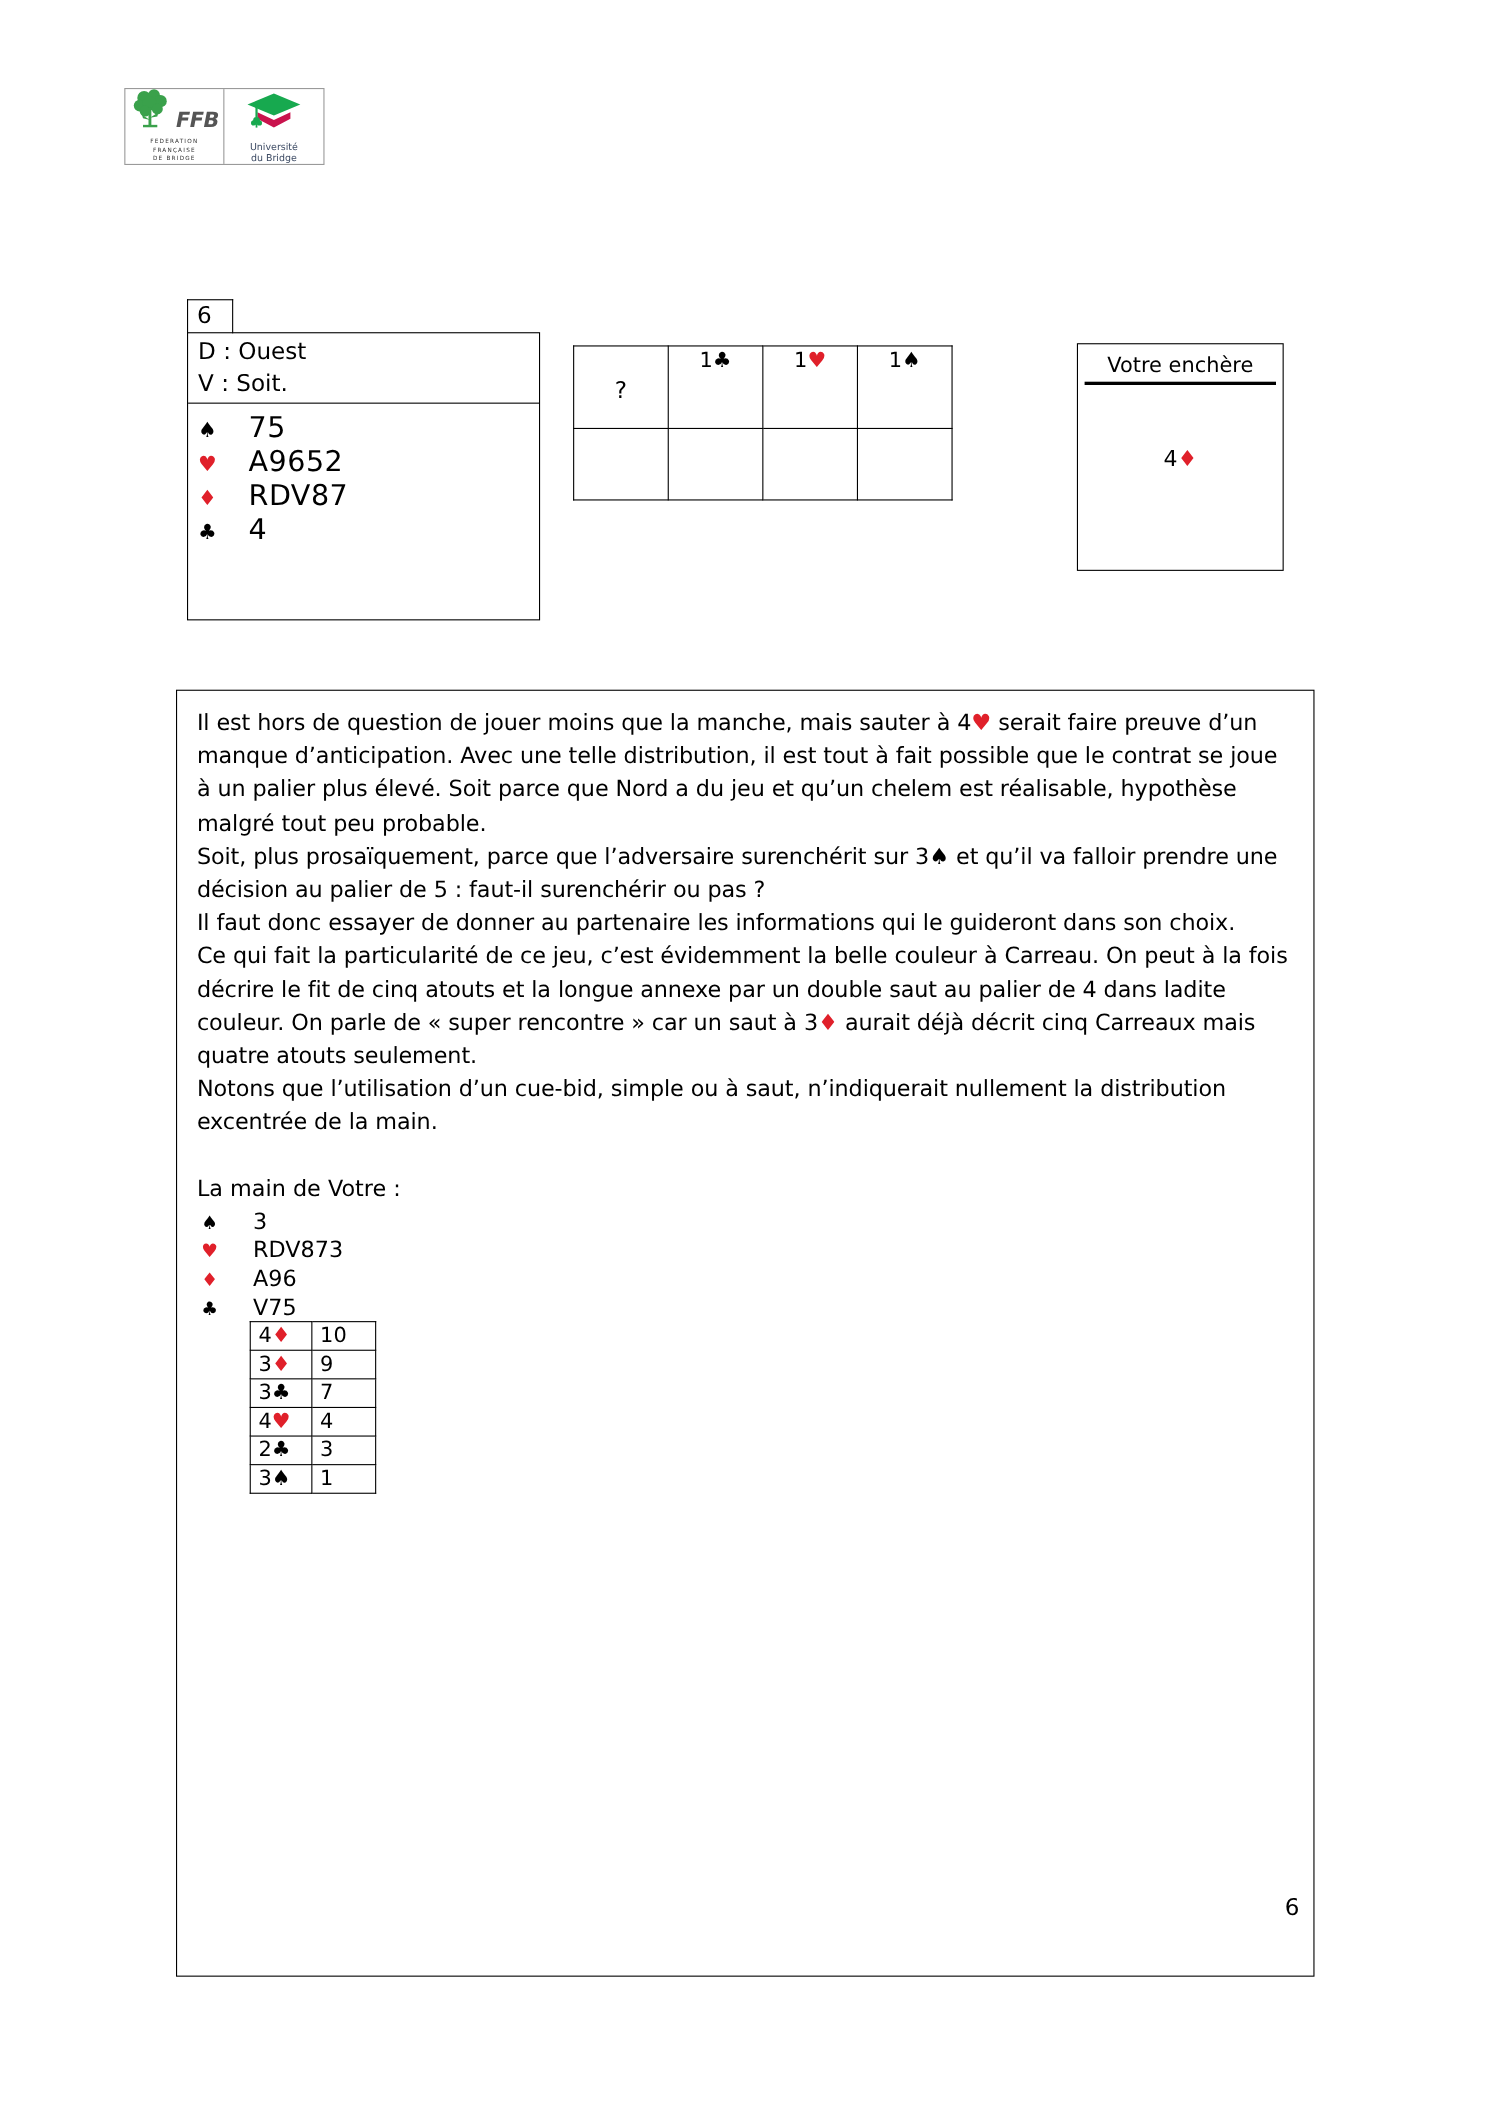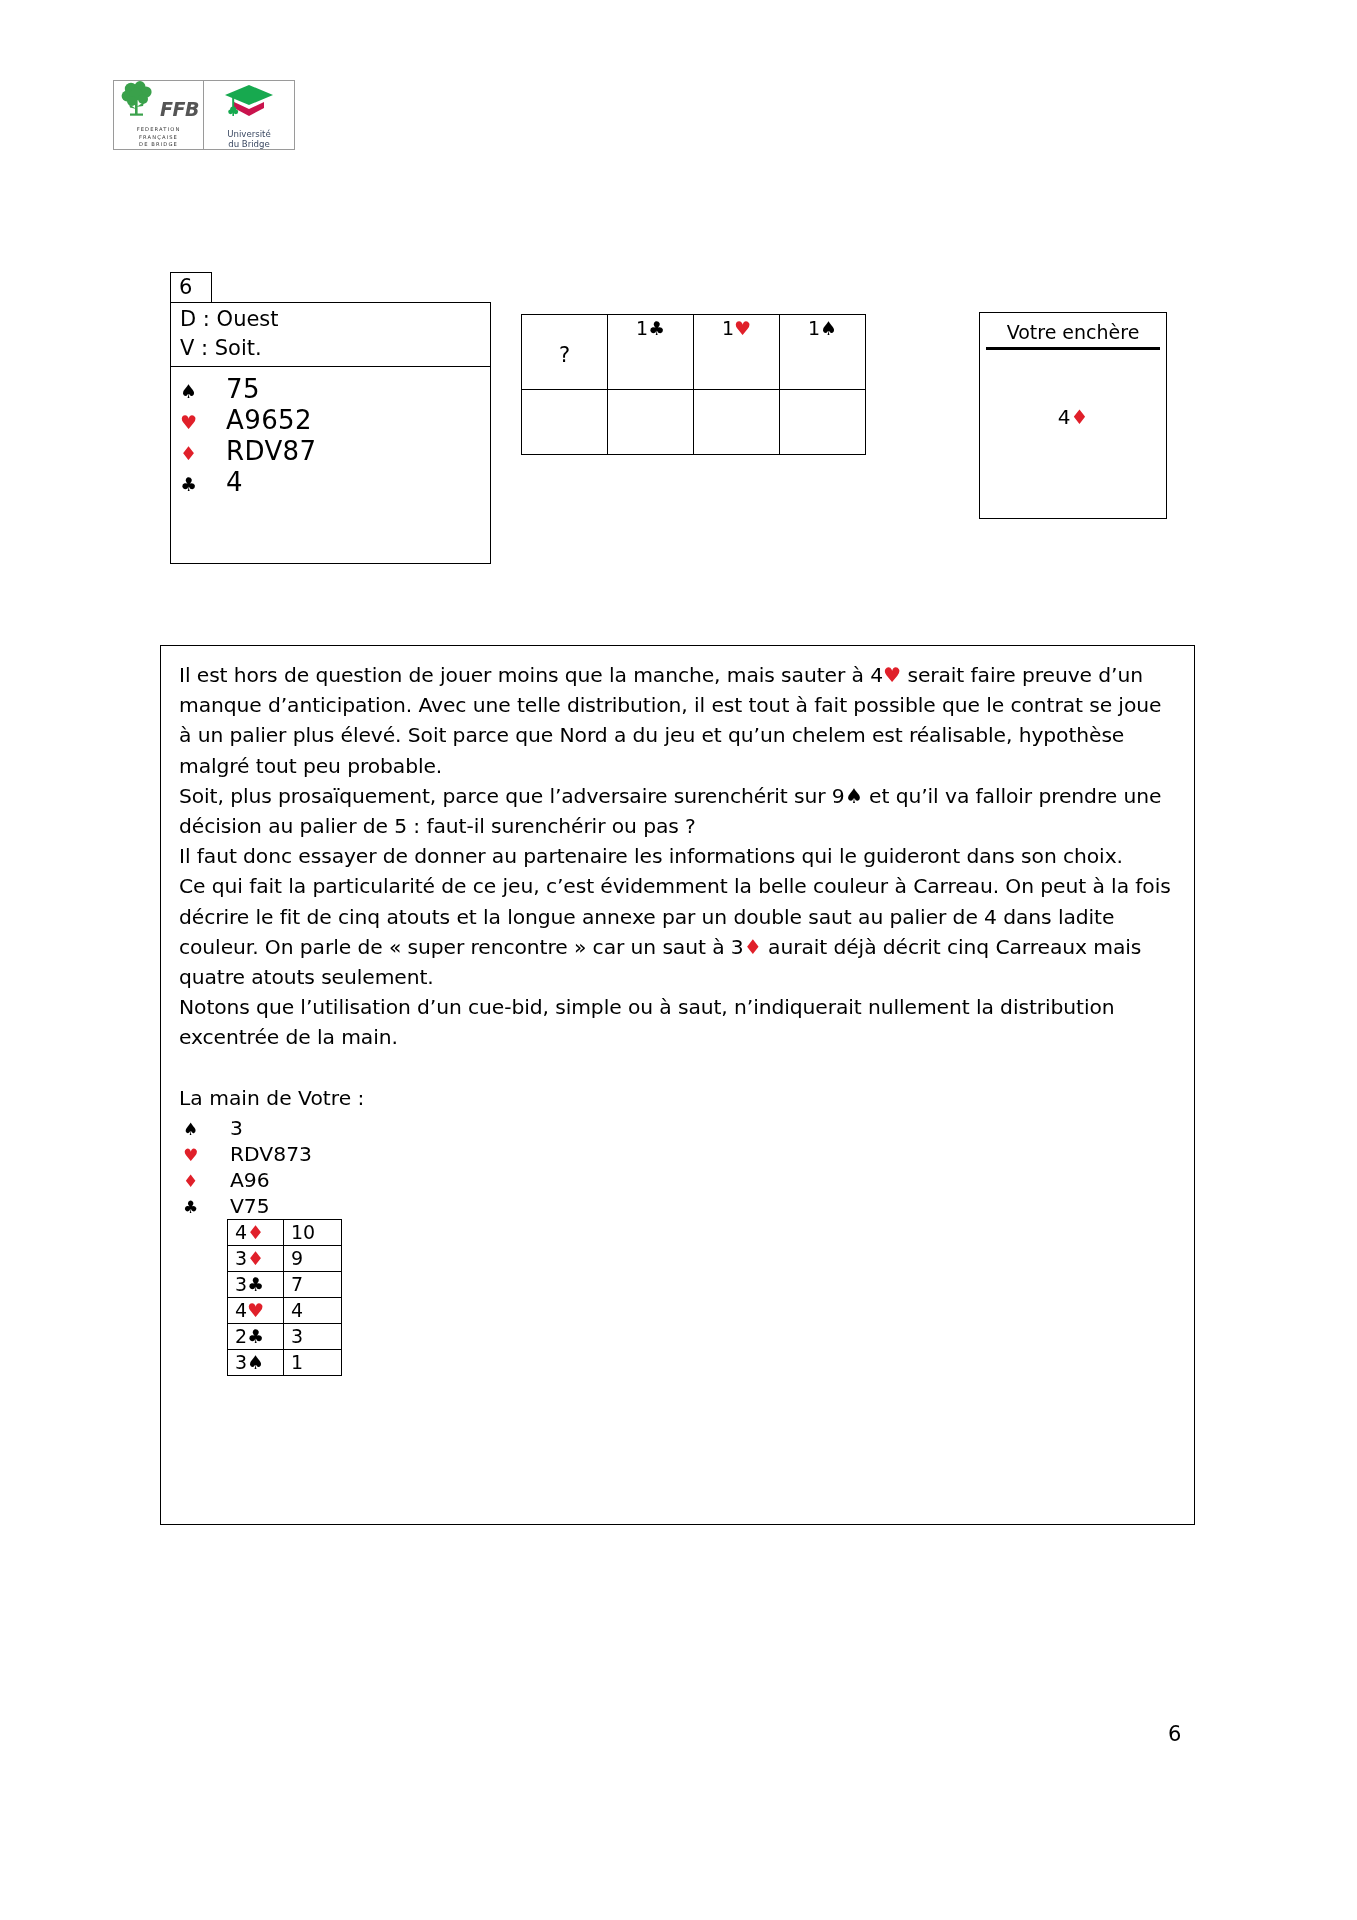--- a/index.html
+++ b/index.html
@@ -180,23 +180,23 @@
   .yourbid-value {
     font-size: 20px;
     margin-top: 55px;
   }
   .yourbid-value .s-red { color: #e0202a; }
 
   
   .mainbox {
     position: absolute;
     left: 160px;
-    top: 645px;
+    top: 627px;
     width: 1035px;
-    height: 880px;
+    height: 1170px;
     border: 1.2px solid #000;
     box-sizing: border-box;
     padding: 14px 18px 16px 18px;
   }
   .para {
     font-size: 20.3px;
     line-height: 30.2px;
     text-align: left;
     margin: 0;
     letter-spacing: -0.1px;
@@ -360,21 +360,21 @@
 <div class="yourbid">
   <span class="yourbid-title">Votre enchère</span>
   <div class="yourbid-rule"></div>
   <div class="yourbid-value">
     <span>4</span><span class="s-red">♦</span>
   </div>
 </div>
 
 <div class="mainbox">
   <p class="para"><span>Il est hors de question de jouer moins que la manche, mais sauter à 4</span><span class="s-red">♥</span><span> serait faire preuve d’un manque d’anticipation. Avec une telle distribution, il est tout à fait possible que le contrat se joue à un palier plus élevé. Soit parce que Nord a du jeu et qu’un chelem est réalisable, hypothèse malgré tout peu probable.</span></p>
-  <p class="para"><span>Soit, plus prosaïquement, parce que l’adversaire surenchérit sur 9</span><span class="s-blk">♠</span><span> et qu’il va falloir prendre une décision au palier de 5 : faut-il surenchérir ou pas ?</span></p>
+  <p class="para"><span>Soit, plus prosaïquement, parce que l’adversaire surenchérit sur 3</span><span class="s-blk">♠</span><span> et qu’il va falloir prendre une décision au palier de 5 : faut-il surenchérir ou pas ?</span></p>
   <p class="para">Il faut donc essayer de donner au partenaire les informations qui le guideront dans son choix.</p>
   <p class="para"><span>Ce qui fait la particularité de ce jeu, c’est évidemment la belle couleur à Carreau. On peut à la fois décrire le fit de cinq atouts et la longue annexe par un double saut au palier de 4 dans ladite couleur. On parle de « super rencontre » car un saut à 3</span><span class="s-red">♦</span><span> aurait déjà décrit cinq Carreaux mais quatre atouts seulement.</span></p>
   <p class="para">Notons que l’utilisation d’un cue-bid, simple ou à saut, n’indiquerait nullement la distribution excentrée de la main.</p>
 
   <div class="nord-title">La main de Votre :</div>
   <div class="nord-hand">
     <div class="nord-row">
       <span class="nord-sym">♠</span>
       <span class="nord-cards">3</span>
     </div>

